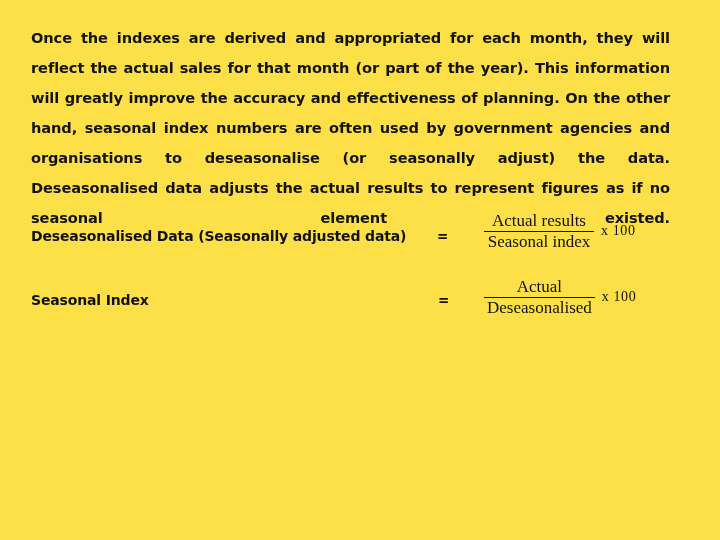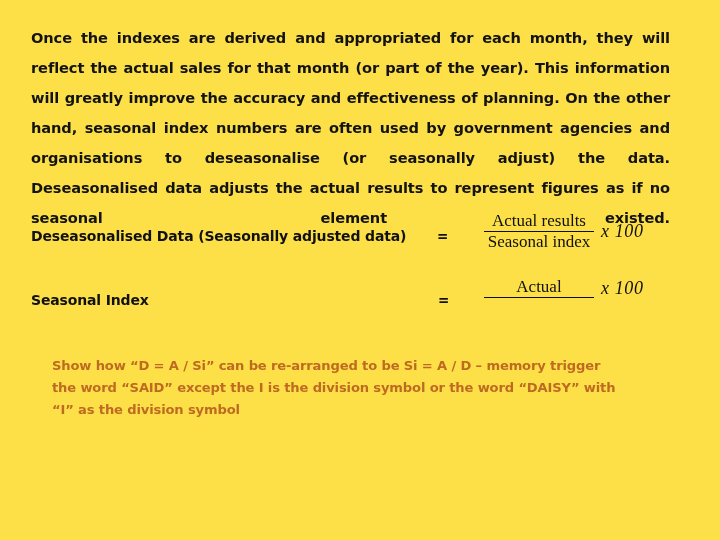--- a/index.html
+++ b/index.html
@@ -103,26 +103,25 @@
   }
   .fraction .fraction-bar {
     display: block;
     width: 100%;
     min-width: 110px;
     height: 1.6px;
     background: #101010;
     margin: 1px 0 1px 0;
   }
   .multiplier {
-    font-size: 18px;
+    font-size: 14px;
     margin-left: 7px;
     white-space: nowrap;
     align-self: center;
     letter-spacing: 0.6px;
-    font-style: italic;
   }
 
   
   .annotation {
     position: absolute;
     left: 52px;
     top: 355px;
     width: 590px;
     font-family: "DejaVu Sans", sans-serif;
     font-size: 13.1px;
@@ -158,26 +157,22 @@
       </span>
     </div>
 
     <div class="formula-row">
       <span class="formula-label">Seasonal Index</span>
       <span class="formula-equals eq-2">=</span>
       <span class="fraction-expression fx-2">
         <span class="fraction">
           <span class="numerator">Actual</span>
           <span class="fraction-bar"></span>
+          <span class="denominator">Deseasonalised</span>
         </span>
         <span class="multiplier">x 100</span>
       </span>
     </div>
 
   </div>
 
-  <div class="annotation">
-    <span class="ann-line">Show how  “D = A / Si” can be re-arranged to be Si = A / D – memory trigger</span>
-    <span class="ann-line">the word “SAID” except the I is the division symbol or the word “DAISY” with</span>
-    <span class="ann-line">“I” as the division symbol</span>
-  </div>
 
 </div>
 
 </body></html>

